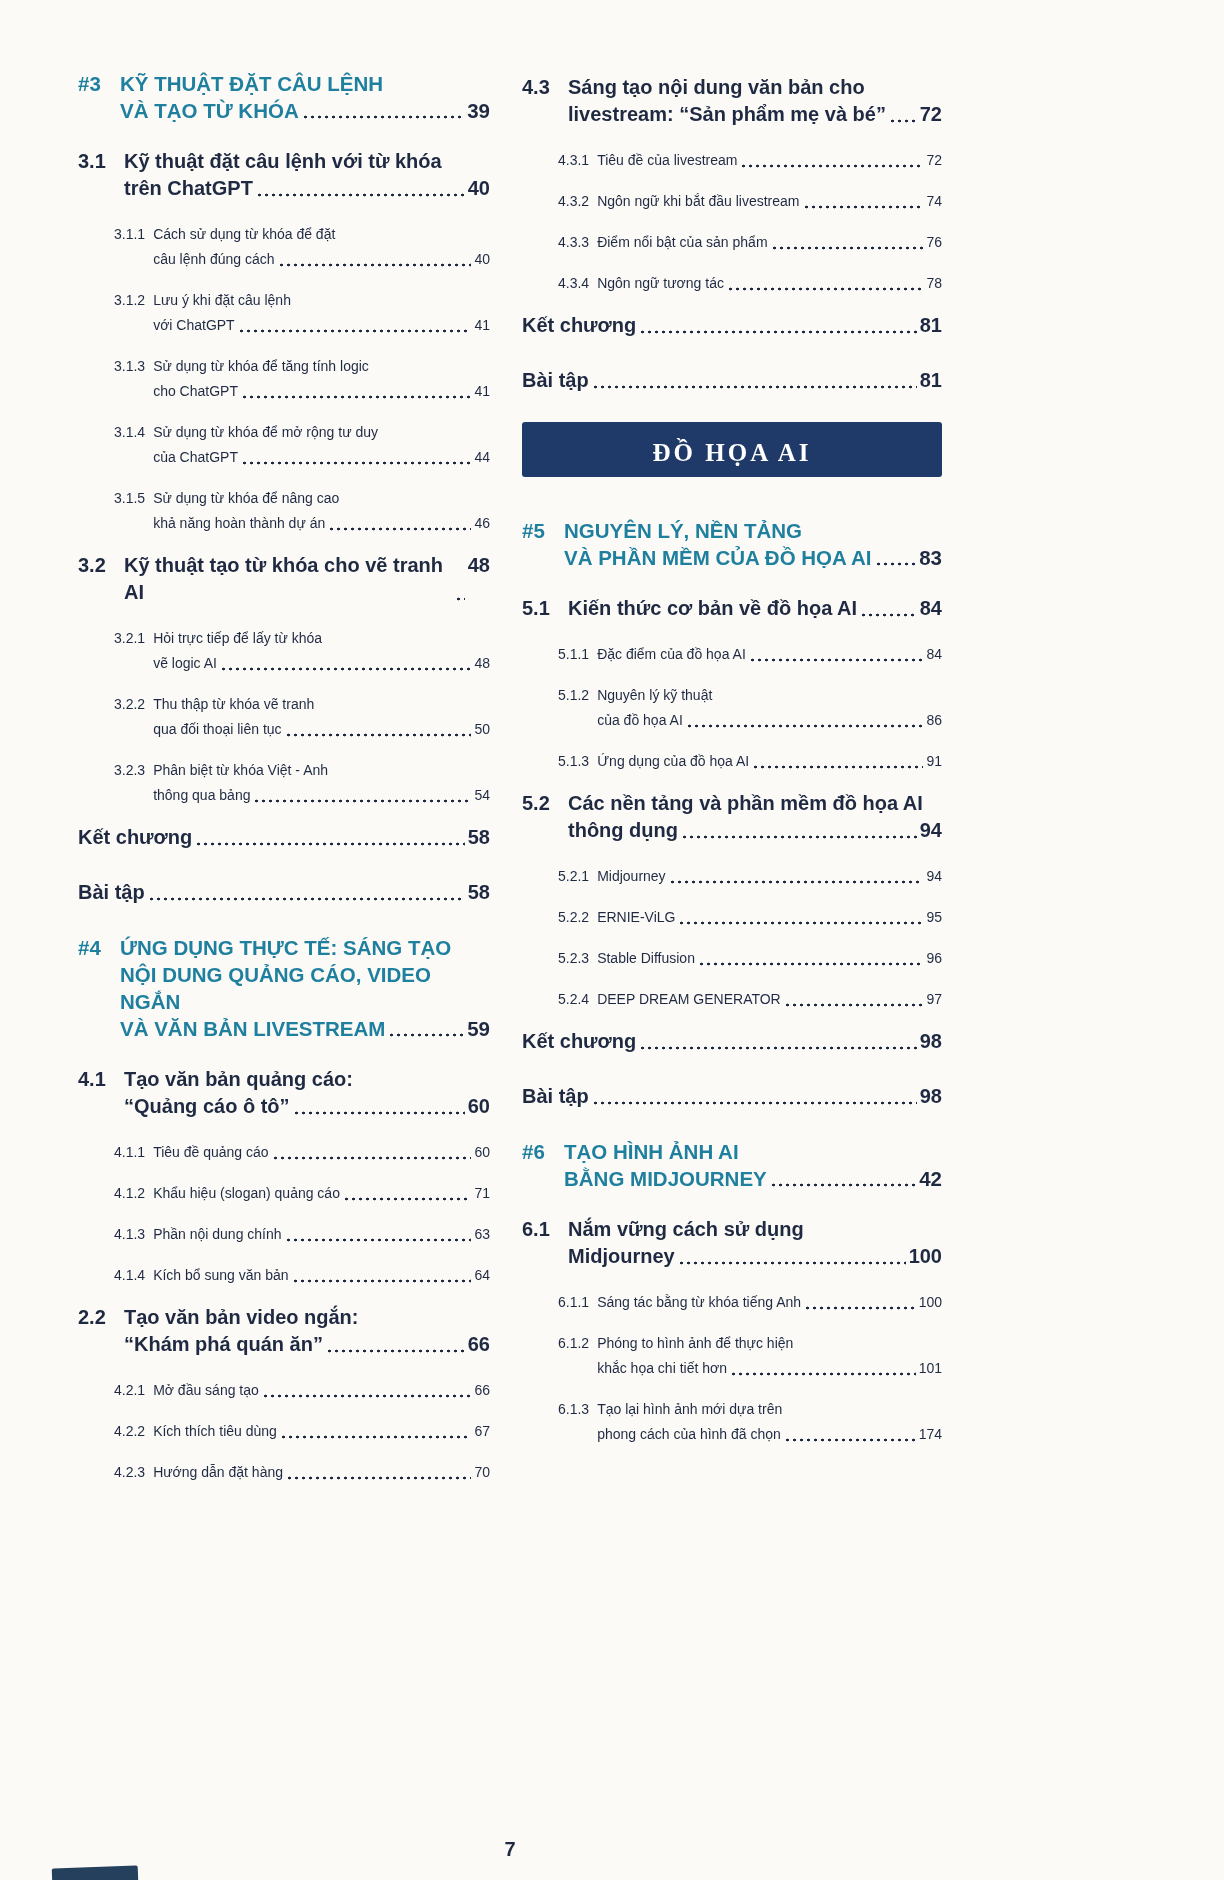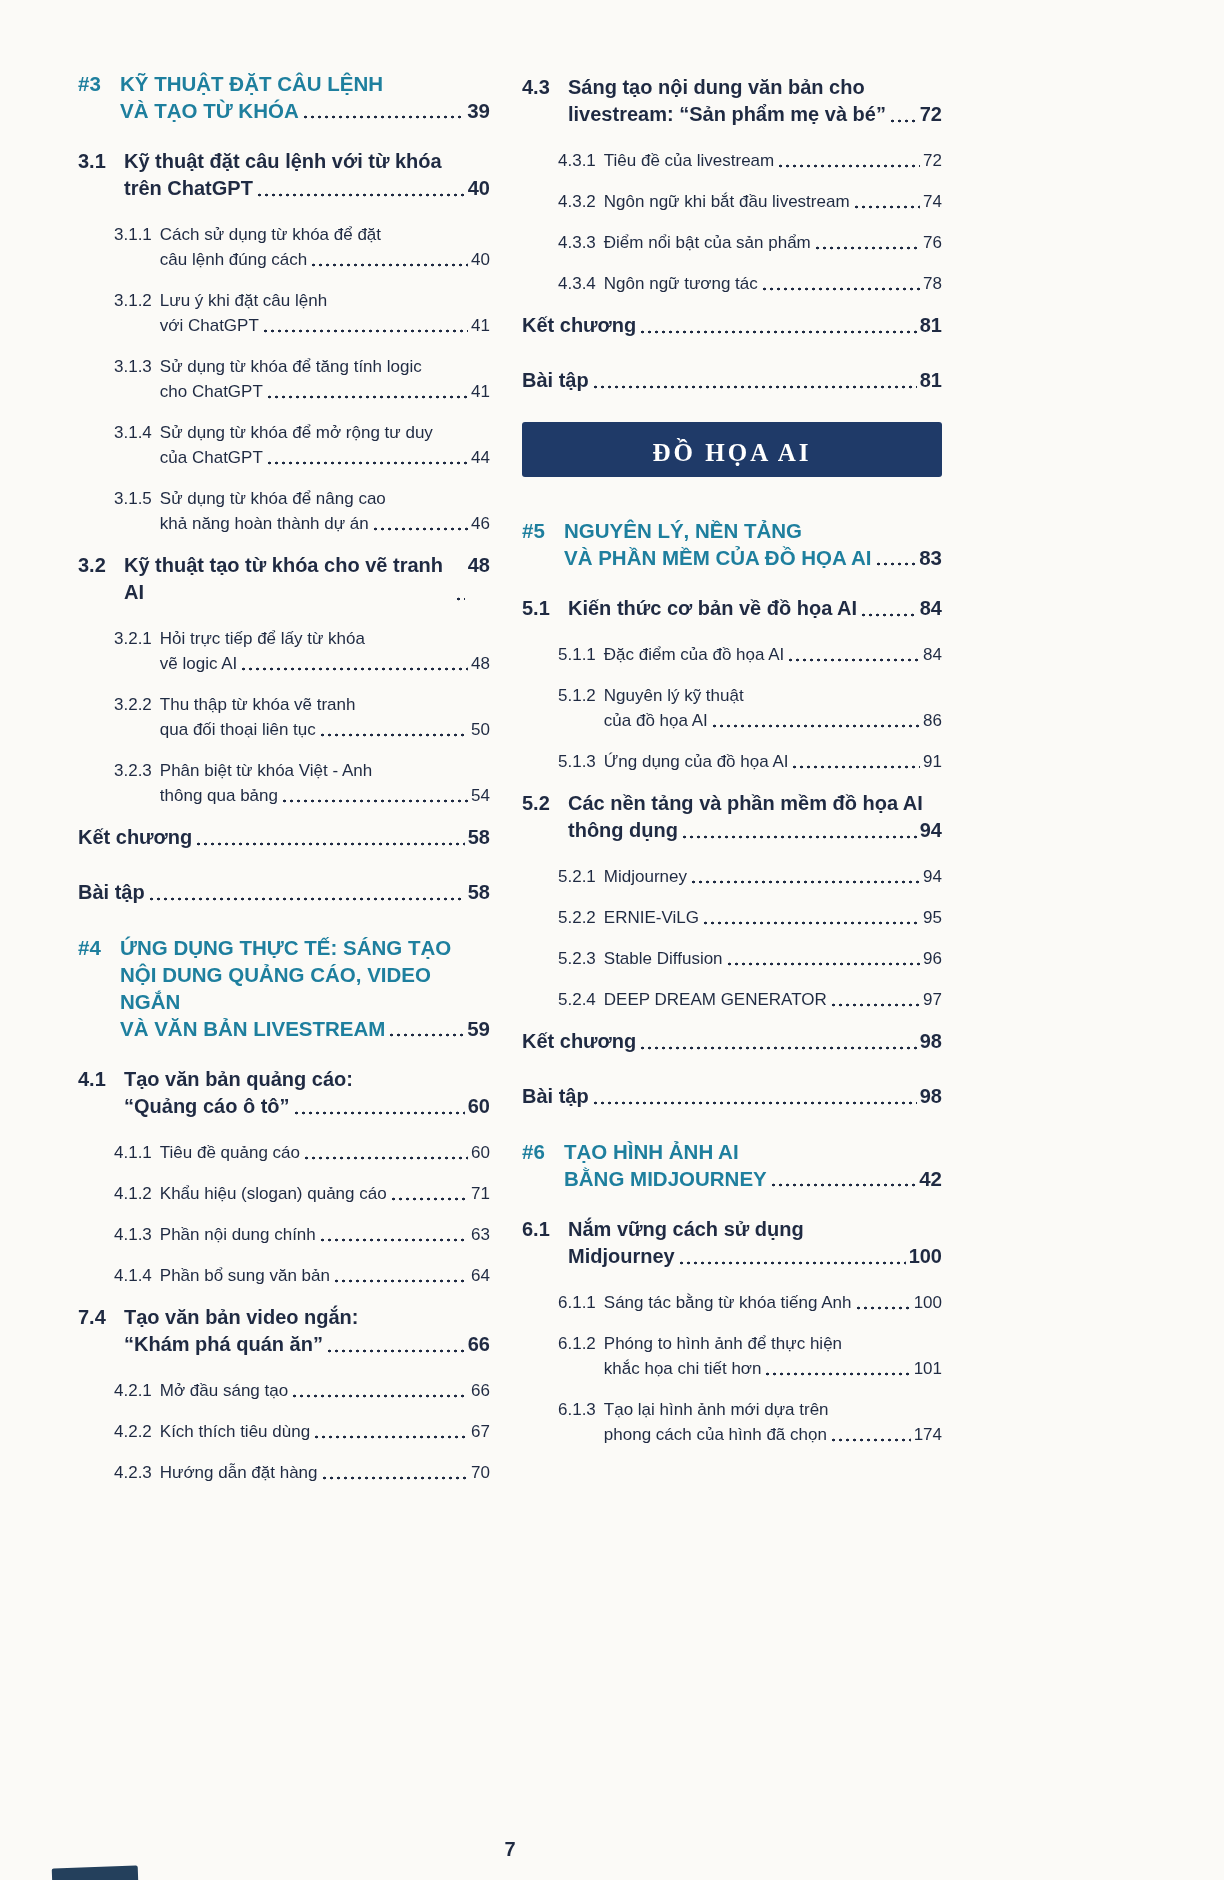--- a/index.html
+++ b/index.html
@@ -58,21 +58,21 @@
     font-weight: bold;
     font-size: 20px;
     line-height: 27px;
     margin-top: 8px;
     margin-bottom: 20px;
   }
   .col > .entry.section:first-child { margin-top: 4px; }
   .entry.section .num { width: 46px; }
 
   .entry.sub {
-    font-size: 17px;
+    font-size: 14px;
     line-height: 25px;
     padding-left: 36px;
     margin-bottom: 16px;
   }
   .entry.sub .num { margin-right: 8px; }
 
   .entry.plain {
     font-weight: bold;
     font-size: 20px;
     line-height: 27px;
@@ -336,28 +336,28 @@
               <span class="txt">Phần nội dung chính</span>
               <span class="dots"></span>
               <span class="pg">63</span>
             </div>
           </div>
         </div>
         <div class="entry sub">
           <span class="num">4.1.4</span>
           <div class="body">
             <div class="line">
-              <span class="txt">Phần bổ sung văn bản</span>
+              <span class="txt">Kích bổ sung văn bản</span>
               <span class="dots"></span>
               <span class="pg">64</span>
             </div>
           </div>
         </div>
         <div class="entry section">
-          <span class="num">7.4</span>
+          <span class="num">2.2</span>
           <div class="body">
             <div class="line">
               <span class="txt">Tạo văn bản video ngắn:</span>
             </div>
             <div class="line">
               <span class="txt">“Khám phá quán ăn”</span>
               <span class="dots"></span>
               <span class="pg">66</span>
             </div>
           </div>

